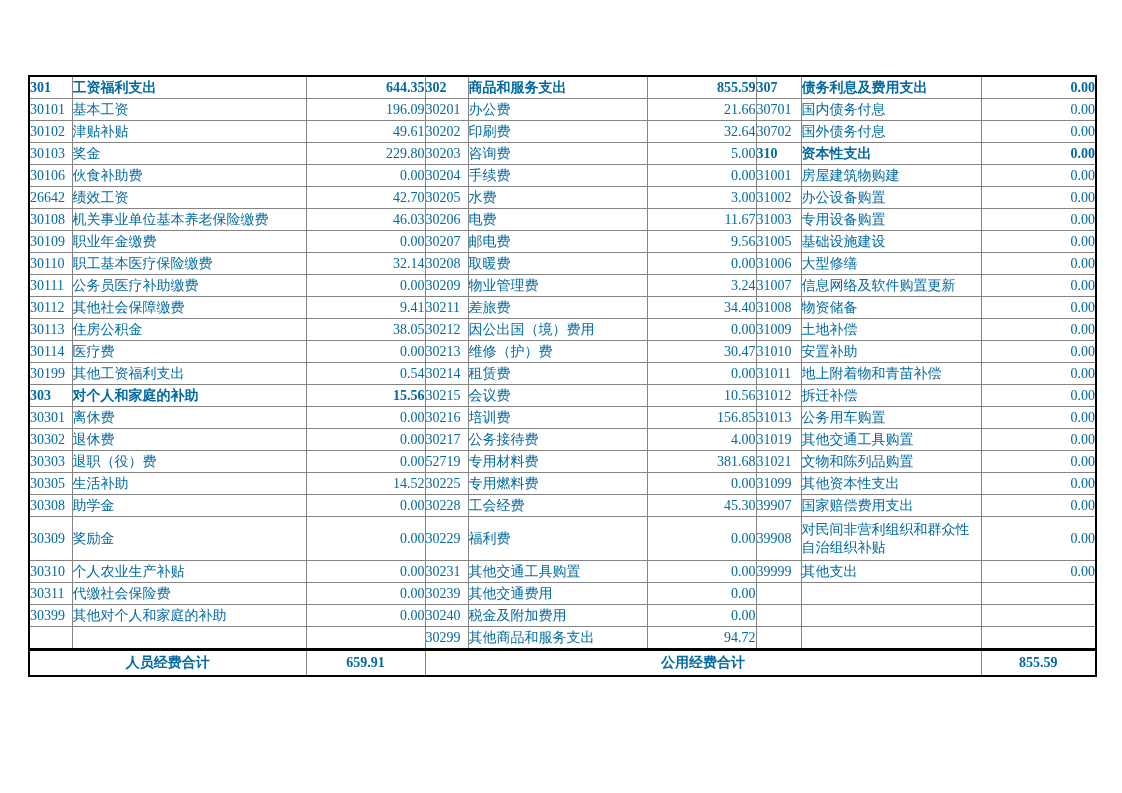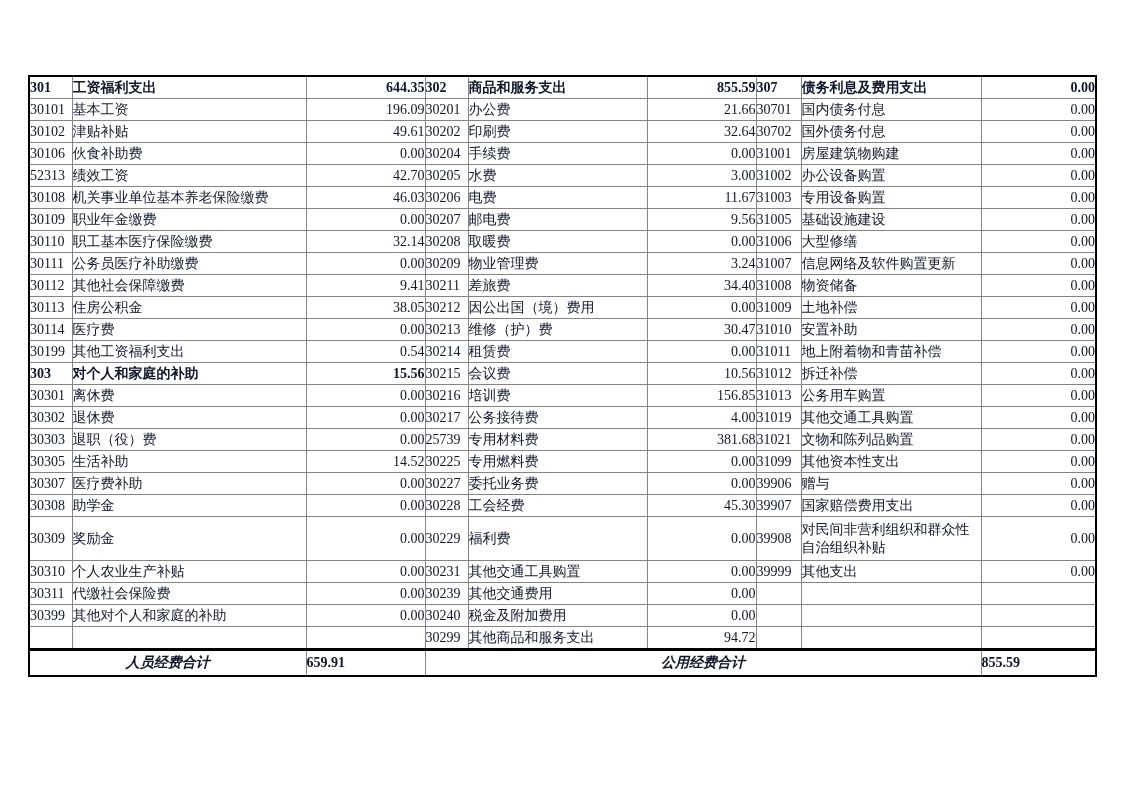--- a/index.html
+++ b/index.html
@@ -19,21 +19,21 @@
   }
   table.budget {
     position: absolute;
     left: 28px;
     top: 75px;
     width: 1067px;
     border-collapse: collapse;
     table-layout: fixed;
     border: 2px solid #000000;
     font-size: 14px;
-    color: #0f172a;
+    color: #0369a1;
   }
   table.budget td {
     border: 1px solid #848484;
     height: 21px;
     vertical-align: middle;
     white-space: nowrap;
     overflow: hidden;
     padding: 0;
   }
   td.code { text-align: left;  padding: 0 2px; }
@@ -44,22 +44,22 @@
     border-top: 2px solid #000000;
     border-bottom: 2px solid #000000;
   }
   tr.tall td { height: 43px; }
   tr.tall td.name { white-space: normal; line-height: 1.25; }
   tbody.totals td {
     border-top: 3px solid #000000;
     height: 24px;
     font-weight: bold;
   }
-  td.ftr-label { text-align: center; padding: 0 4px; font-style: italic; }
-  td.ftr-val   { text-align: left;  padding: 0 5px; }
+  td.ftr-label { text-align: center; padding: 0 4px; }
+  td.ftr-val   { text-align: center;  padding: 0 5px; }
 </style>
 </head>
 <body>
 
 <div class="page">
   <table class="budget">
     <colgroup>
       <col style="width:43px">
         <col style="width:234px">
         <col style="width:119px">
@@ -98,32 +98,43 @@
           <td class="name">津贴补贴</td>
           <td class="val">49.61</td>
           <td class="code">30202</td>
           <td class="name">印刷费</td>
           <td class="val">32.64</td>
           <td class="code">30702</td>
           <td class="name">国外债务付息</td>
           <td class="val">0.00</td>
         </tr>
         <tr>
+          <td class="code">30103</td>
+          <td class="name">奖金</td>
+          <td class="val">229.80</td>
+          <td class="code">30203</td>
+          <td class="name">咨询费</td>
+          <td class="val">5.00</td>
+          <td class="code hdr">310</td>
+          <td class="name hdr">资本性支出</td>
+          <td class="val hdr">0.00</td>
+        </tr>
+        <tr>
           <td class="code">30106</td>
           <td class="name">伙食补助费</td>
           <td class="val">0.00</td>
           <td class="code">30204</td>
           <td class="name">手续费</td>
           <td class="val">0.00</td>
           <td class="code">31001</td>
           <td class="name">房屋建筑物购建</td>
           <td class="val">0.00</td>
         </tr>
         <tr>
-          <td class="code">52313</td>
+          <td class="code">26642</td>
           <td class="name">绩效工资</td>
           <td class="val">42.70</td>
           <td class="code">30205</td>
           <td class="name">水费</td>
           <td class="val">3.00</td>
           <td class="code">31002</td>
           <td class="name">办公设备购置</td>
           <td class="val">0.00</td>
         </tr>
         <tr>
@@ -244,47 +255,36 @@
           <td class="name">公务接待费</td>
           <td class="val">4.00</td>
           <td class="code">31019</td>
           <td class="name">其他交通工具购置</td>
           <td class="val">0.00</td>
         </tr>
         <tr>
           <td class="code">30303</td>
           <td class="name">退职（役）费</td>
           <td class="val">0.00</td>
-          <td class="code">25739</td>
+          <td class="code">52719</td>
           <td class="name">专用材料费</td>
           <td class="val">381.68</td>
           <td class="code">31021</td>
           <td class="name">文物和陈列品购置</td>
           <td class="val">0.00</td>
         </tr>
         <tr>
           <td class="code">30305</td>
           <td class="name">生活补助</td>
           <td class="val">14.52</td>
           <td class="code">30225</td>
           <td class="name">专用燃料费</td>
           <td class="val">0.00</td>
           <td class="code">31099</td>
           <td class="name">其他资本性支出</td>
-          <td class="val">0.00</td>
-        </tr>
-        <tr>
-          <td class="code">30307</td>
-          <td class="name">医疗费补助</td>
-          <td class="val">0.00</td>
-          <td class="code">30227</td>
-          <td class="name">委托业务费</td>
-          <td class="val">0.00</td>
-          <td class="code">39906</td>
-          <td class="name">赠与</td>
           <td class="val">0.00</td>
         </tr>
         <tr>
           <td class="code">30308</td>
           <td class="name">助学金</td>
           <td class="val">0.00</td>
           <td class="code">30228</td>
           <td class="name">工会经费</td>
           <td class="val">45.30</td>
           <td class="code">39907</td>

